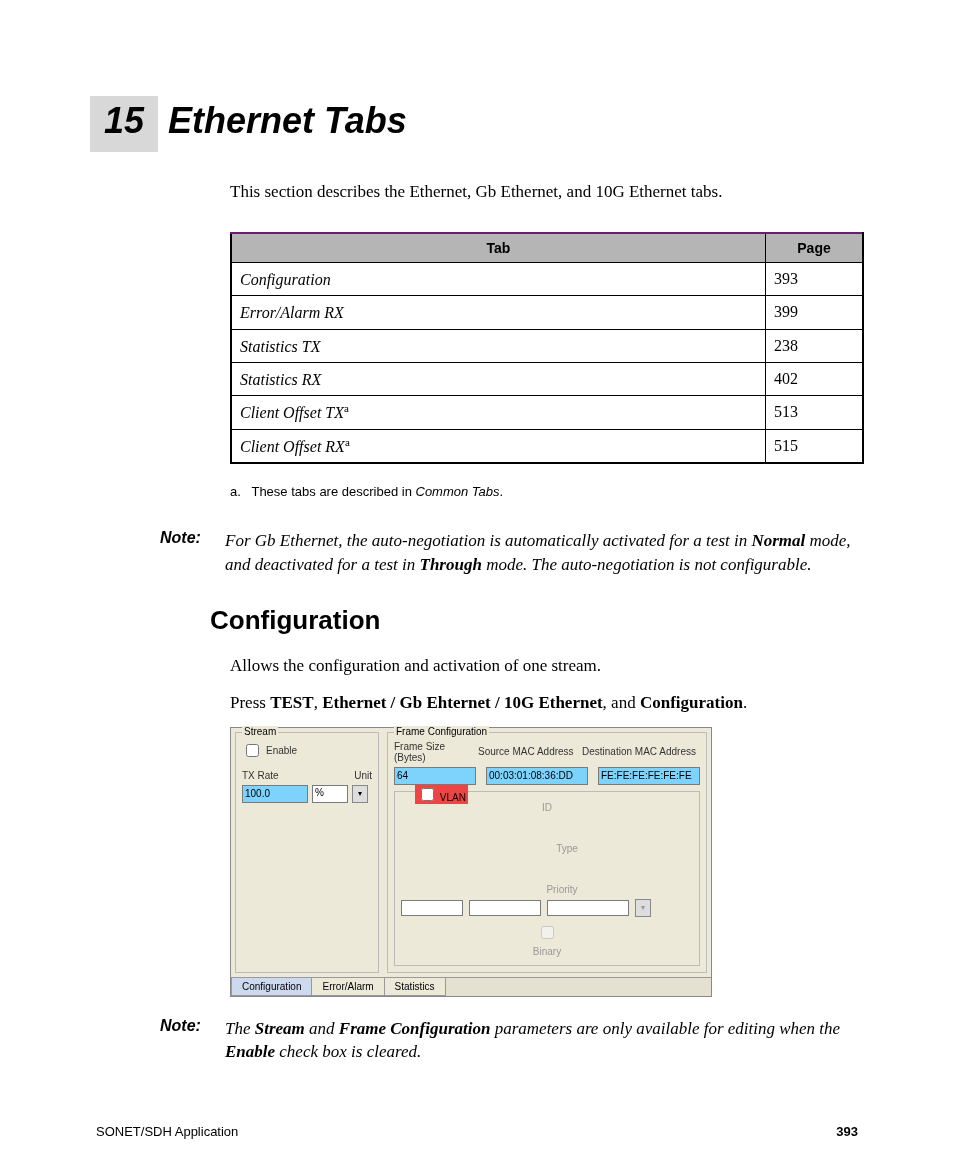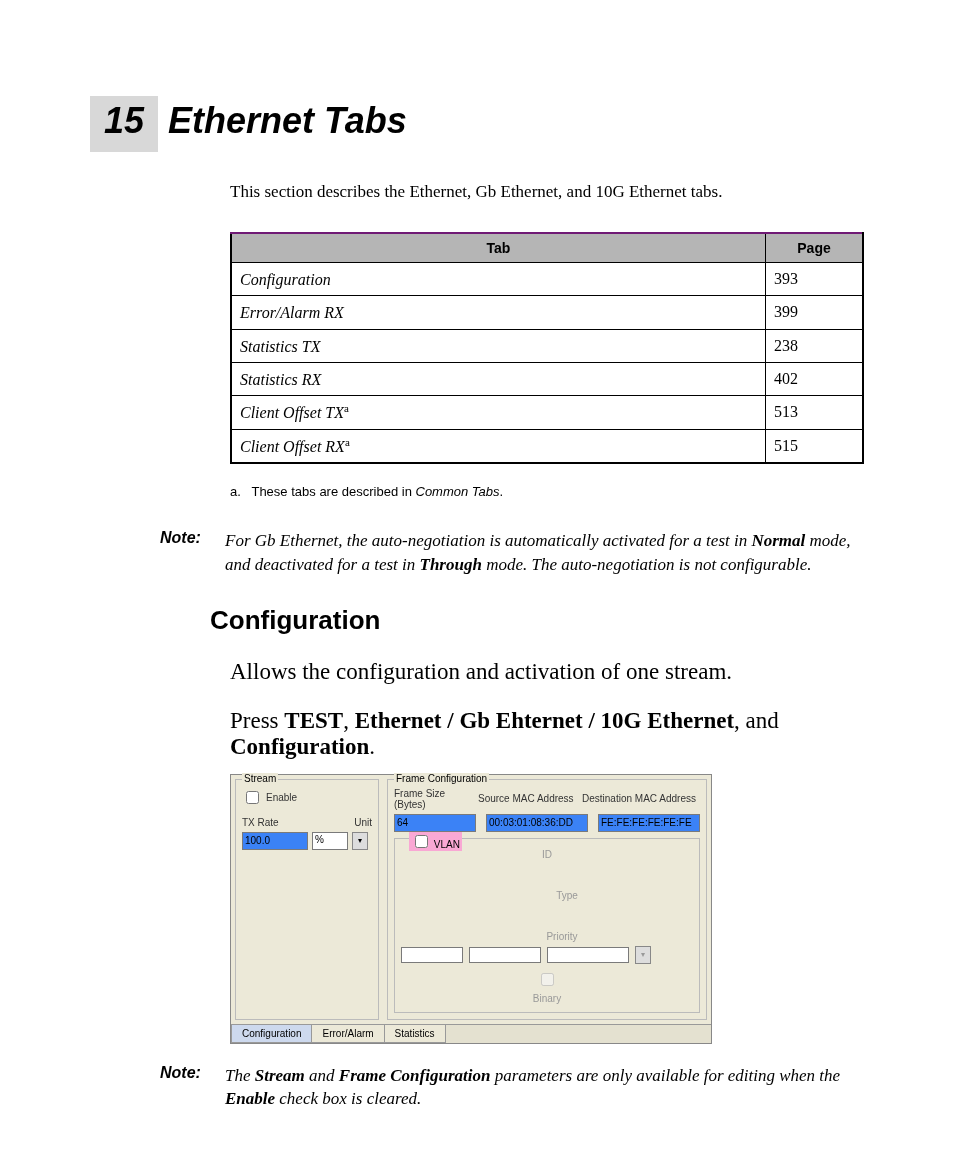--- a/index.html
+++ b/index.html
@@ -90,21 +90,21 @@
   }
   .note-body b { font-weight: bold; }
   .section-heading {
     font-family: Verdana, Arial, sans-serif;
     font-weight: bold;
     font-size: 26px;
     margin-left: 120px;
     margin-bottom: 20px;
   }
   .para {
-    font-size: 23px;
+    font-size: 17px;
     margin-bottom: 14px;
   }
   
   .shot {
     border: 1px solid #888;
     background: #ece9d8;
     font-family: Tahoma, Arial, sans-serif;
     font-size: 10px;
     margin-bottom: 20px;
     width: 480px;
@@ -125,32 +125,32 @@
     font-size: 10px;
   }
   .stream-box { width: 150px; }
   .frame-box { flex: 1; }
   .row { display: flex; align-items: center; gap: 4px; margin-top: 4px;}
   .field-label { font-size: 10px; color: #333; }
   input.win {
     font-family: Tahoma, Arial, sans-serif;
     font-size: 10px;
     border: 1px solid #7a7a7a;
-    background: #3b82f6;
+    background: #7dd3fc;
     padding: 1px 2px;
     height: 14px;
     box-sizing: content-box;
   }
   .sunken { border: 1px solid #7a7a7a; background: #fff; height: 14px; box-sizing: content-box; display:inline-block;}
   .dropdown-btn {
     width: 14px; height: 16px; background: #ddd; border: 1px solid #888;
     display: inline-flex; align-items:center; justify-content:center; font-size:8px;
   }
   .vlan-box { border: 1px solid #bbb; margin-top:6px; padding: 4px 6px 8px 6px; position:relative;}
-  .vlan-box .legend { position:absolute; top:-7px; left:14px; background:#f9a8d4; padding:0 2px;}
+  .vlan-box .legend { position:absolute; top:-7px; left:20px; background:#ef4444; padding:0 2px;}
   .tabbar { display:flex; border-top:1px solid #999; background:#e4e1d0;}
   .tabbtn {
     font-size:10px; padding: 3px 10px; border:1px solid #999; border-top:none;
     background:#ece9d8; margin-right:-1px;
   }
   .tabbtn.active { background:#cdd9ee; }
   .disabled { color: #999; flex-direction: column; }
   .footer {
     display:flex; justify-content:space-between;
     font-family: Verdana, Arial, sans-serif;

